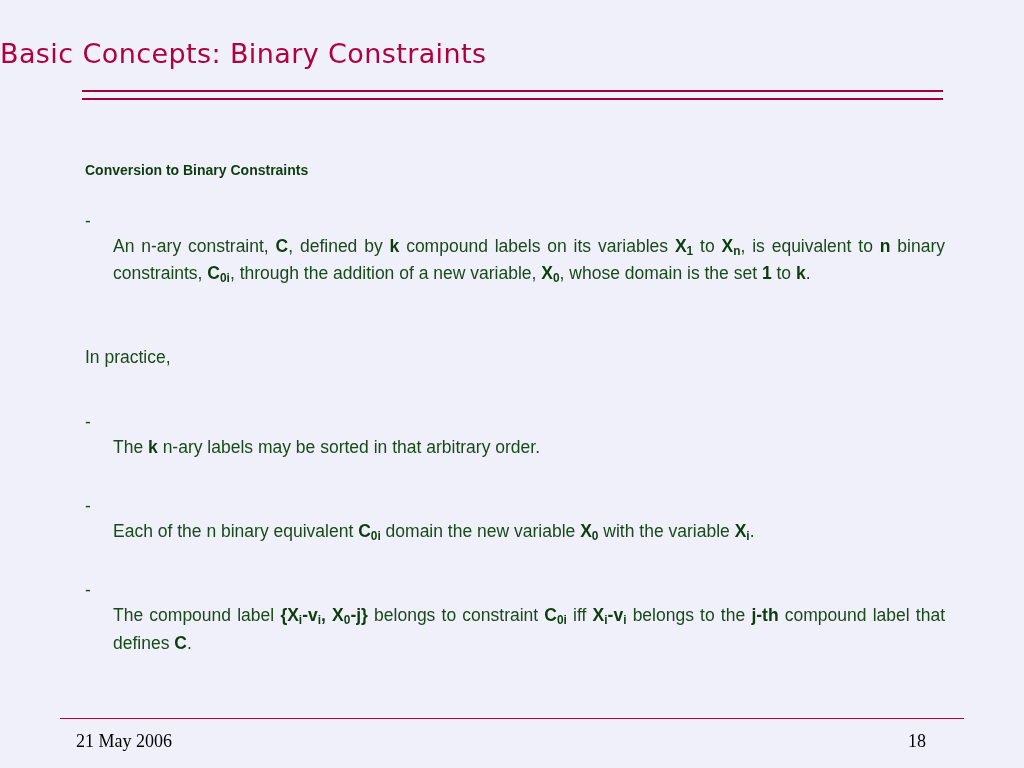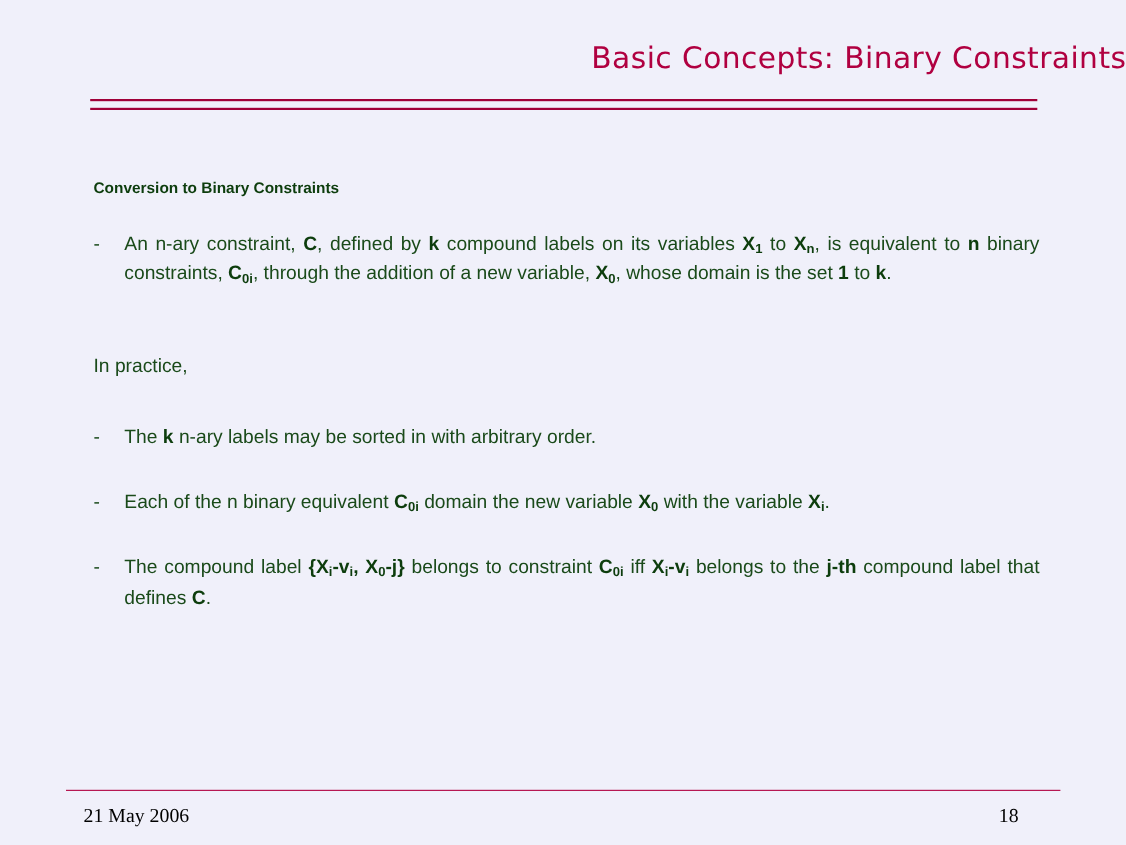--- a/index.html
+++ b/index.html
@@ -16,21 +16,21 @@
   }
   .slide {
     position: absolute;
     inset: 0;
   }
   .title {
     position: absolute;
     top: 38px;
     left: 0;
     width: 100%;
-    text-align: right;
+    text-align: left;
     color: #b00040;
     font-family: "DejaVu Sans", sans-serif;
     font-size: 27px;
     letter-spacing: 0.4px;
   }
   .title-rule {
     position: absolute;
     left: 82px;
     width: 861px;
     top: 90px;
@@ -58,20 +58,21 @@
     margin-bottom: 10px;
   }
   .bullet .dash {
     width: 28px;
     flex: 0 0 28px;
     color: #1a4a1a;
   }
   .bullet .btext {
     flex: 1;
     text-align: justify;
+    margin-top: 25px;
   }
   .para {
     margin: 0 0 18px 0;
   }
   .gap-a { height: 46px; }
   .gap-b { height: 22px; }
   .gap-c { height: 20px; }
   b { color: #0d3d0d; }
   sub {
     font-size: 0.68em;
@@ -130,21 +131,21 @@
     </div>
 
     <div class="gap-a"></div>
 
     <div class="para">In practice,</div>
 
     <div class="gap-c"></div>
 
     <div class="bullet">
       <span class="dash">-</span>
-      <span class="btext"><span>The </span><b>k</b><span> n-ary labels may be sorted in with arbitrary order.</span></span>
+      <span class="btext"><span>The </span><b>k</b><span> n-ary labels may be sorted in that arbitrary order.</span></span>
     </div>
 
     <div class="gap-b"></div>
 
     <div class="bullet">
       <span class="dash">-</span>
       <span class="btext"><span>Each of the n binary equivalent </span><b><span>C</span><sub>0i</sub></b><span> domain the new variable </span><b><span>X</span><sub>0</sub></b><span> with the variable </span><b><span>X</span><sub>i</sub></b><span>.</span></span>
     </div>
 
     <div class="gap-b"></div>

